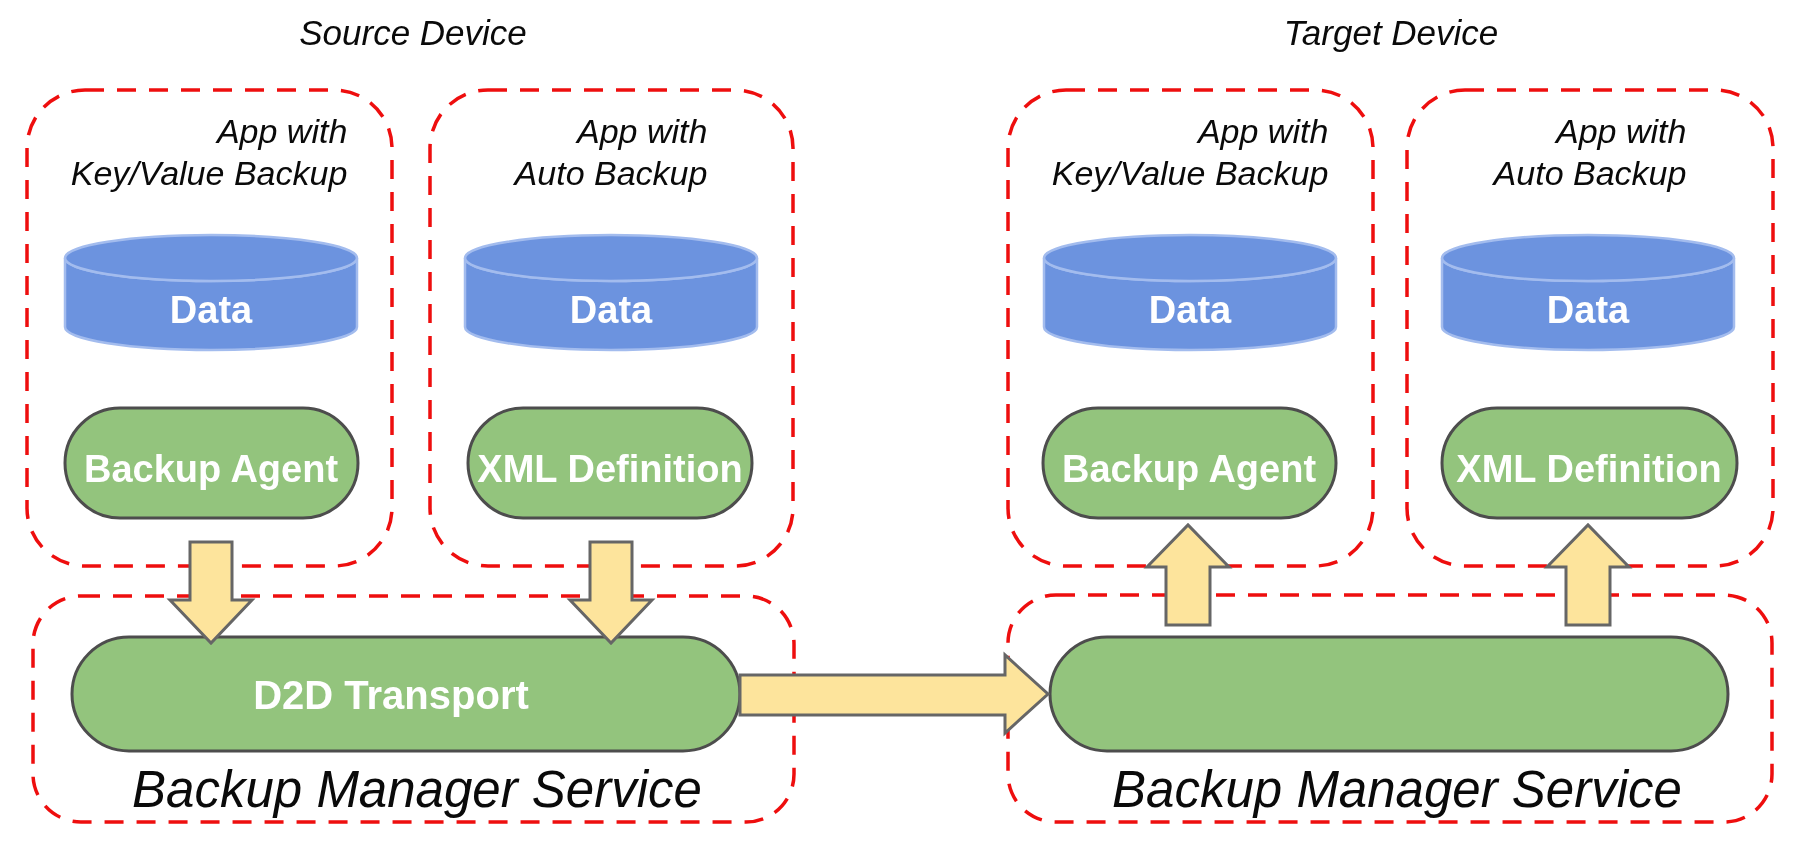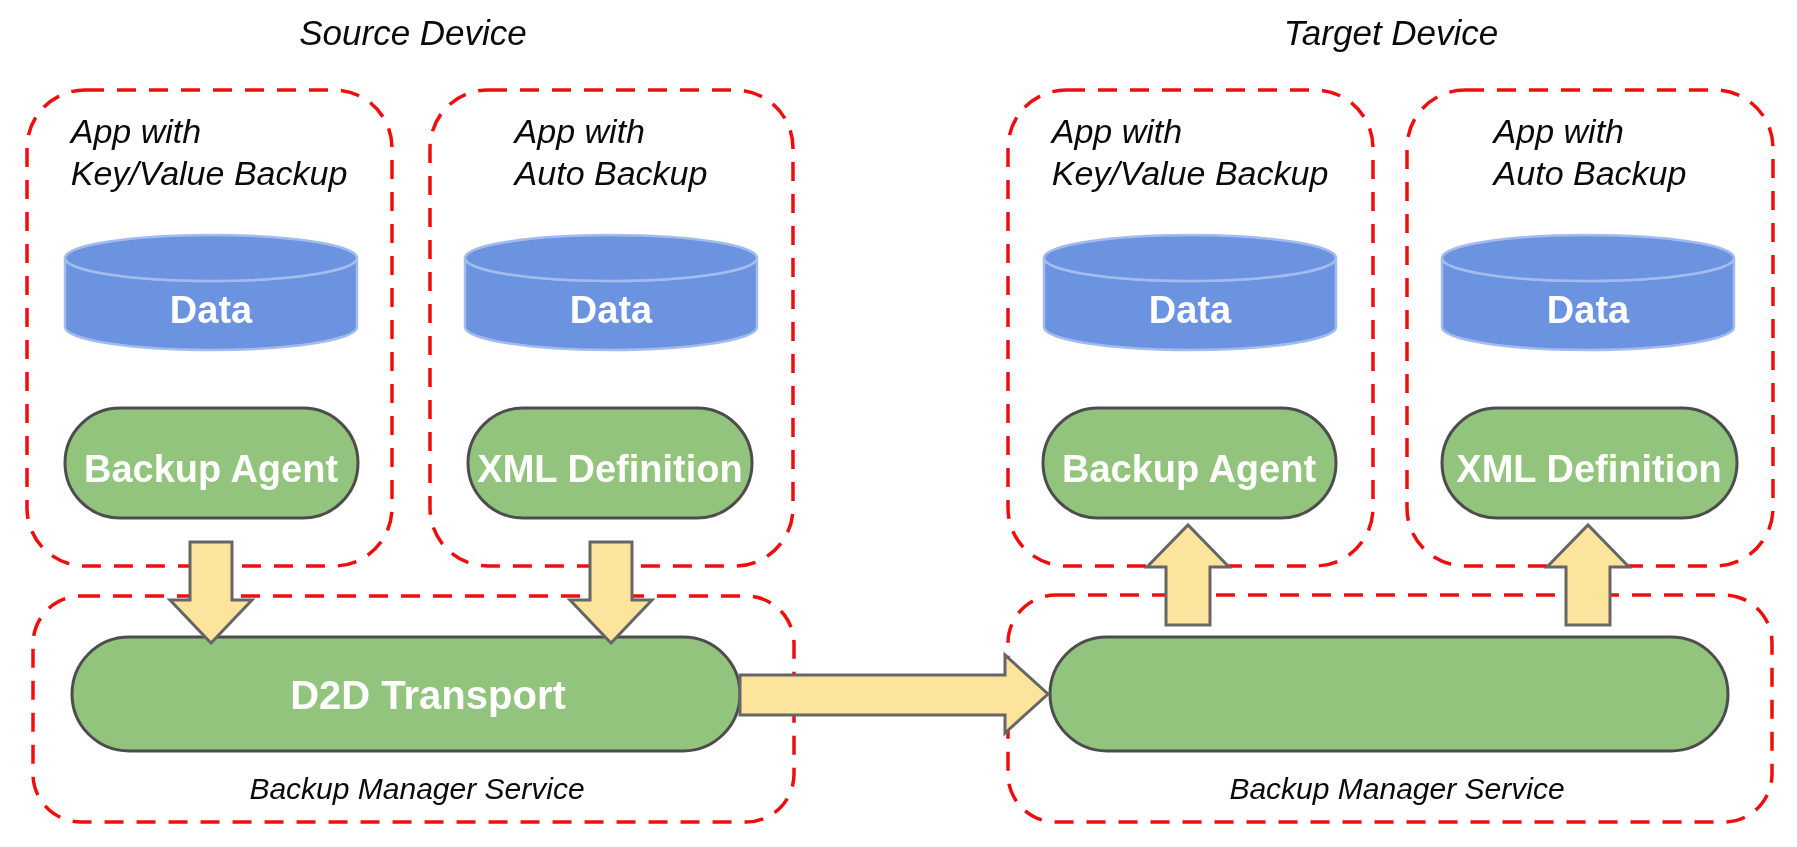--- a/index.html
+++ b/index.html
@@ -34,24 +34,24 @@
   .pill { fill: var(--pill-fill); stroke: var(--pill-border); stroke-width: 3; }
   .arrow { fill: var(--arrow-fill); stroke: var(--arrow-border); stroke-width: 3; stroke-linejoin: miter; }
 
   .label {
     position: absolute;
     transform: translate(-50%, -50%);
     white-space: nowrap;
     color: var(--text);
   }
   .device-title { font-size: 35px; font-style: italic; }
-  .box-title { font-size: 34px; font-style: italic; text-align: left; line-height: 42px; }
+  .box-title { font-size: 34px; font-style: italic; text-align: right; line-height: 42px; }
   .shape-label { font-size: 38px; font-weight: bold; color: var(--shape-text); margin-top: 6px; }
   .transport-label { font-size: 40px; font-weight: bold; color: var(--shape-text); }
-  .bms-label { font-size: 30px; font-style: italic; }
+  .bms-label { font-size: 51px; font-style: italic; }
 </style>
 </head>
 <body>
 
 <div id="canvas">
 
   <svg id="shapes" viewBox="0 0 1797 847">
 
     <rect class="dashed-box" x="27" y="90" width="365" height="476" rx="58"></rect>
     <rect class="dashed-box" x="430" y="90" width="363" height="476" rx="58"></rect>
@@ -116,18 +116,18 @@
   <div class="label shape-label" style="left:211px; top:304px;">Data</div>
   <div class="label shape-label" style="left:611px; top:304px;">Data</div>
   <div class="label shape-label" style="left:1190px; top:304px;">Data</div>
   <div class="label shape-label" style="left:1588px; top:304px;">Data</div>
 
   <div class="label shape-label" style="left:211px; top:463px;">Backup Agent</div>
   <div class="label shape-label" style="left:610px; top:463px;">XML Definition</div>
   <div class="label shape-label" style="left:1189px; top:463px;">Backup Agent</div>
   <div class="label shape-label" style="left:1589px; top:463px;">XML Definition</div>
 
-  <div class="label transport-label" style="left:428px; top:695px;">D2D Transport</div>
+  <div class="label transport-label" style="left:391px; top:695px;">D2D Transport</div>
 
   <div class="label bms-label" style="left:417px; top:789px;">Backup Manager Service</div>
   <div class="label bms-label" style="left:1397px; top:789px;">Backup Manager Service</div>
 
 </div>
 
 </body></html>

